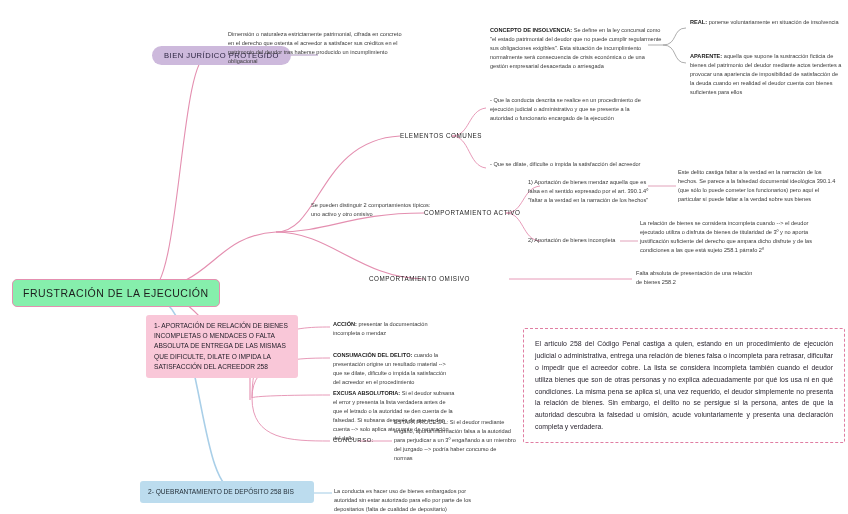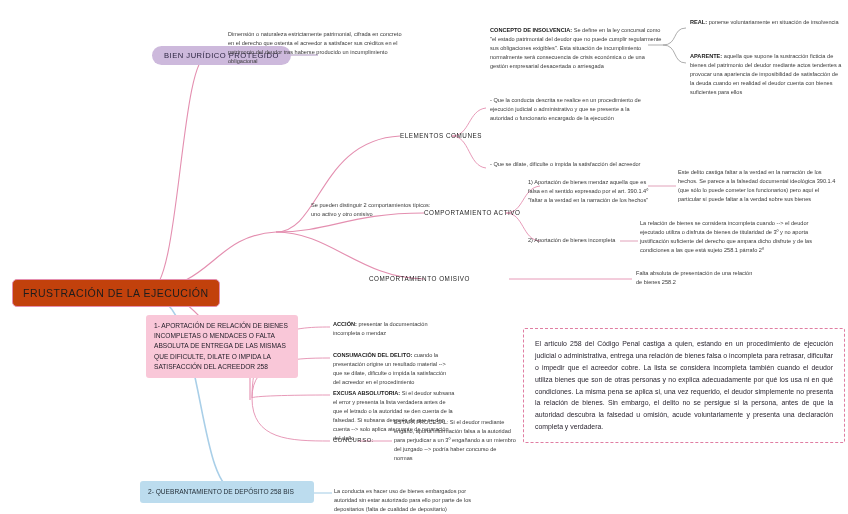--- a/index.html
+++ b/index.html
@@ -26,21 +26,21 @@
     pointer-events: none;
   }
   .node {
     position: absolute;
     box-sizing: border-box;
   }
   
   .root {
     border: 1.2px solid #e48fb0;
     border-radius: 5px;
-    background: #c2410c;
+    background: #86efac;
     padding: 7px 10px;
     font-size: 10.5px;
     letter-spacing: 0.5px;
     color: #1d1d1d;
     white-space: nowrap;
   }
   
   .cap-purple {
     background: #cdb9dc;
     border-radius: 11px;

